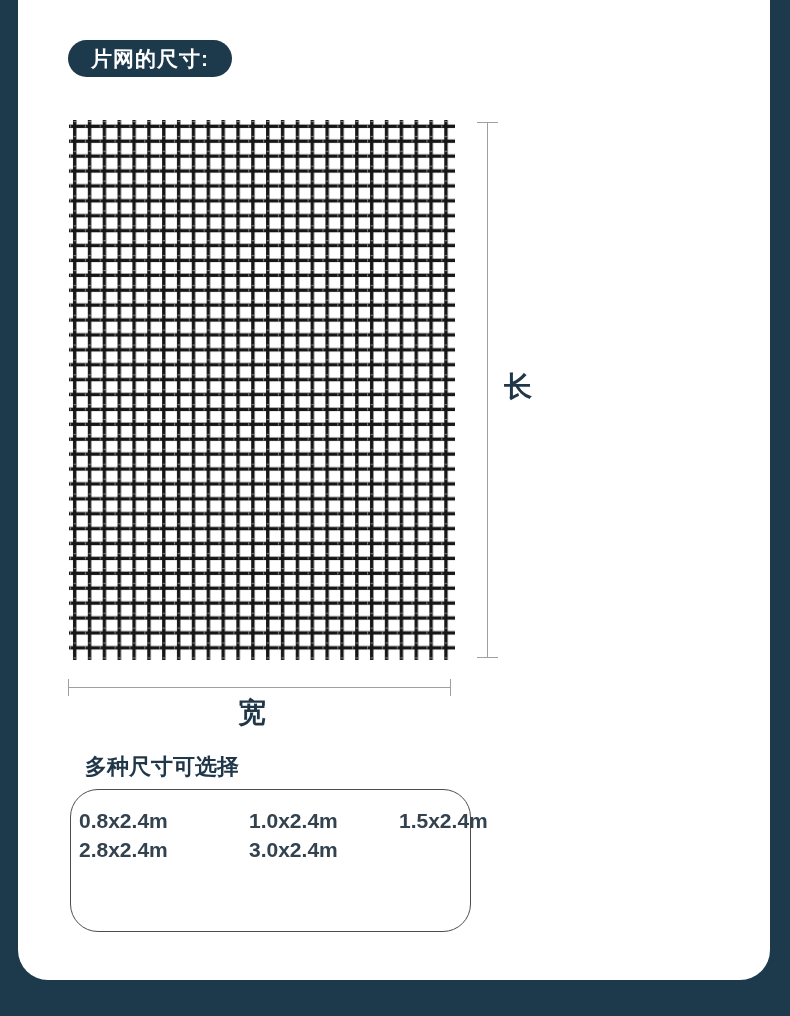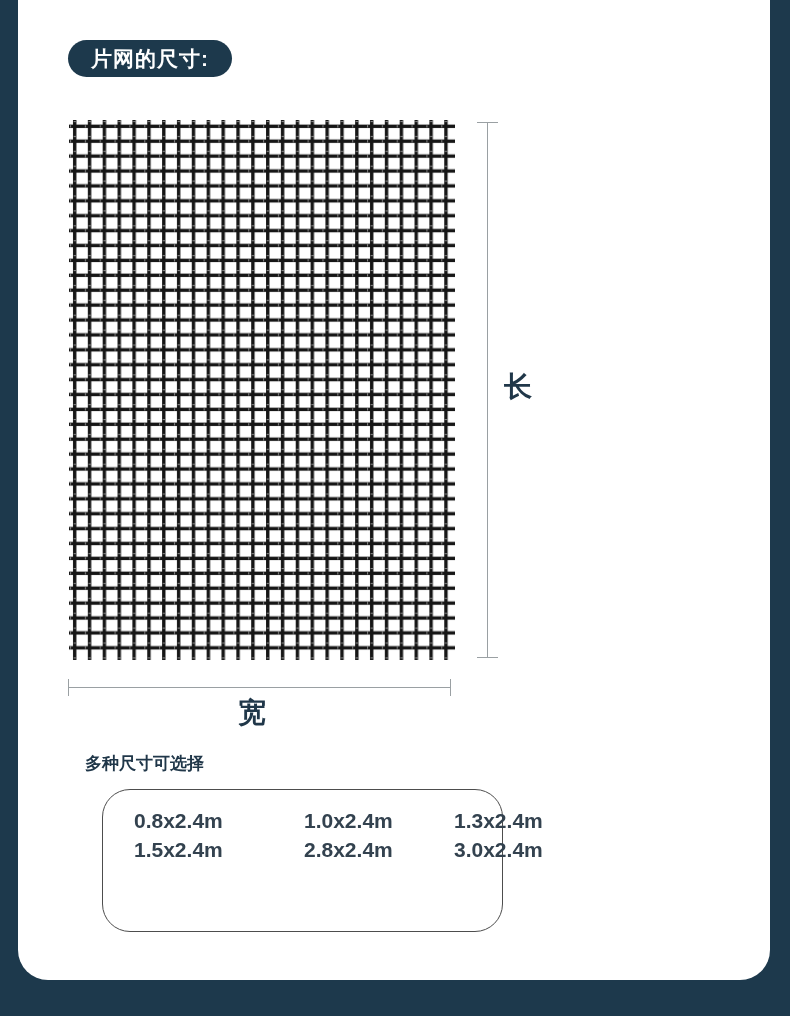--- a/index.html
+++ b/index.html
@@ -49,34 +49,33 @@
   .dim-h .tick.right{right:0;}
   .axis-label{
     position:absolute;
     color:var(--accent,#203749);
     font-size:28px;font-weight:bold;
   }
   .label-length{left:504px;top:368px;}
   .label-width{left:238px;top:694px;}
   .sizes-heading{
     position:absolute;left:85px;top:752px;
-    font-size:17px;font-weight:bold;color:var(--accent,#203749);
+    font-size:22px;font-weight:bold;color:var(--accent,#203749);
   }
   .sizes-box{
     position:absolute;left:70px;top:789px;
     width:401px;height:143px;
     border:1px solid #4d4d4d;
     border-radius:28px;
     box-sizing:border-box;
-    padding:16px 0 0 31px;
+    padding:16px 0 0 8px;
     display:grid;
     grid-template-columns:170px 150px auto;
     grid-auto-rows:29px;
     align-items:center;
-    margin-left:32px;
   }
   .size-option{
     font-size:21px;font-weight:600;color:#33424f;
     white-space:nowrap;
   }
 </style>
 </head>
 <body>
 
 <div class="page" style="--bg: #1d394c; --accent: #203749;">
@@ -109,18 +108,17 @@
     <div class="tick left"></div>
     <div class="tick right"></div>
   </div>
   <div class="axis-label label-width">宽</div>
 
   <div class="sizes-heading">多种尺寸可选择</div>
 
   <div class="sizes-box">
       <span class="size-option">0.8x2.4m</span>
       <span class="size-option">1.0x2.4m</span>
-      <span class="size-option">1.3x2.4m</span>
       <span class="size-option">1.5x2.4m</span>
       <span class="size-option">2.8x2.4m</span>
       <span class="size-option">3.0x2.4m</span>
     </div>
 </div>
 
 </body></html>

